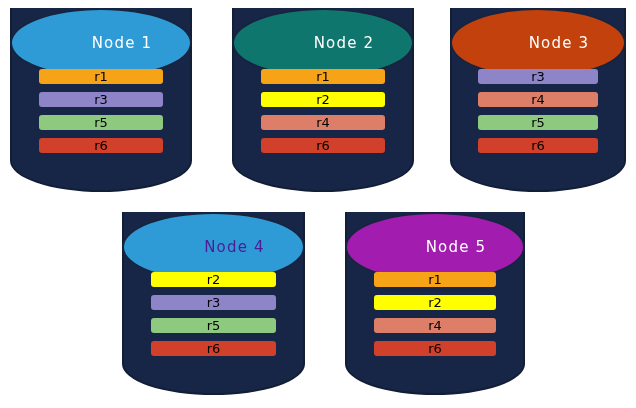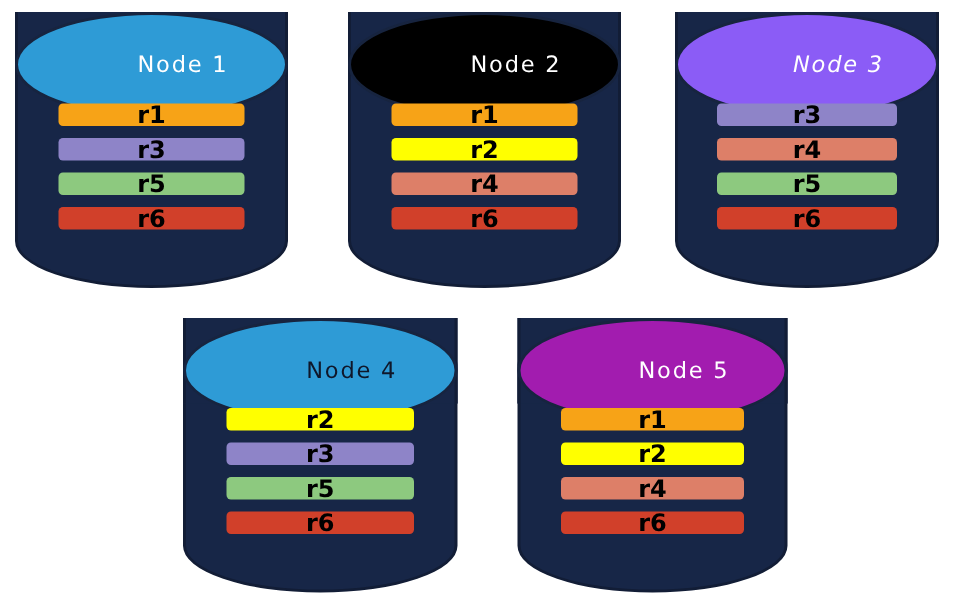--- a/index.html
+++ b/index.html
@@ -97,22 +97,22 @@
     display: flex;
     align-items: center;
     justify-content: center;
     margin-bottom: 8px;
     box-sizing: border-box;
   }
   .replica-bar:last-child { margin-bottom: 0; }
 
   .replica-label {
     color: #000000;
-    font-size: 16px;
-    font-weight: bold;
+    font-size: 13px;
+    font-weight: normal;
     line-height: 1;
     font-family: "DejaVu Sans", sans-serif;
   }
 </style>
 </head>
 <body>
 
 <div id="diagram" style="background: rgb(255, 255, 255);">
     <div class="node" style="left: 10px; top: 8px; width: 182px; height: 184px;">
       <div class="node-body" style="background: rgb(23, 38, 71); border-color: rgb(18, 29, 54);"></div>
@@ -129,62 +129,62 @@
         <div class="replica-bar" style="background: rgb(141, 201, 127);">
           <span class="replica-label" style="color: rgb(0, 0, 0);">r5</span>
         </div>
         <div class="replica-bar" style="background: rgb(209, 64, 42);">
           <span class="replica-label" style="color: rgb(0, 0, 0);">r6</span>
         </div>
       </div>
     </div>
     <div class="node" style="left: 232px; top: 8px; width: 182px; height: 184px;">
       <div class="node-body" style="background: rgb(23, 38, 71); border-color: rgb(18, 29, 54);"></div>
-      <div class="node-top" style="background: #000000;">
+      <div class="node-top" style="background: #0f766e;">
         <div class="node-label" style="color: rgb(255, 255, 255);">Node  2</div>
       </div>
       <div class="replica-stack" style="top: 61px;">
         <div class="replica-bar" style="background: rgb(247, 163, 23);">
           <span class="replica-label" style="color: rgb(0, 0, 0);">r1</span>
         </div>
         <div class="replica-bar" style="background: rgb(255, 255, 0);">
           <span class="replica-label" style="color: rgb(0, 0, 0);">r2</span>
         </div>
         <div class="replica-bar" style="background: rgb(221, 127, 104);">
           <span class="replica-label" style="color: rgb(0, 0, 0);">r4</span>
         </div>
         <div class="replica-bar" style="background: rgb(209, 64, 42);">
           <span class="replica-label" style="color: rgb(0, 0, 0);">r6</span>
         </div>
       </div>
     </div>
     <div class="node" style="left: 450px; top: 8px; width: 176px; height: 184px;">
       <div class="node-body" style="background: rgb(23, 38, 71); border-color: rgb(18, 29, 54);"></div>
-      <div class="node-top" style="background: #8b5cf6; font-style: italic;">
+      <div class="node-top" style="background: #c2410c;">
         <div class="node-label" style="color: rgb(255, 255, 255);">Node  3</div>
       </div>
       <div class="replica-stack" style="top: 61px;">
         <div class="replica-bar" style="background: rgb(142, 132, 200);">
           <span class="replica-label" style="color: rgb(0, 0, 0);">r3</span>
         </div>
         <div class="replica-bar" style="background: rgb(221, 127, 104);">
           <span class="replica-label" style="color: rgb(0, 0, 0);">r4</span>
         </div>
         <div class="replica-bar" style="background: rgb(141, 201, 127);">
           <span class="replica-label" style="color: rgb(0, 0, 0);">r5</span>
         </div>
         <div class="replica-bar" style="background: rgb(209, 64, 42);">
           <span class="replica-label" style="color: rgb(0, 0, 0);">r6</span>
         </div>
       </div>
     </div>
     <div class="node" style="left: 122px; top: 212px; width: 183px; height: 183px;">
       <div class="node-body" style="background: rgb(23, 38, 71); border-color: rgb(18, 29, 54);"></div>
       <div class="node-top" style="background: rgb(46, 155, 214);">
-        <div class="node-label" style="color: #0f172a;">Node  4</div>
+        <div class="node-label" style="color: #4c1d95;">Node  4</div>
       </div>
       <div class="replica-stack" style="top: 60px;">
         <div class="replica-bar" style="background: rgb(255, 255, 0);">
           <span class="replica-label" style="color: rgb(0, 0, 0);">r2</span>
         </div>
         <div class="replica-bar" style="background: rgb(142, 132, 200);">
           <span class="replica-label" style="color: rgb(0, 0, 0);">r3</span>
         </div>
         <div class="replica-bar" style="background: rgb(141, 201, 127);">
           <span class="replica-label" style="color: rgb(0, 0, 0);">r5</span>

